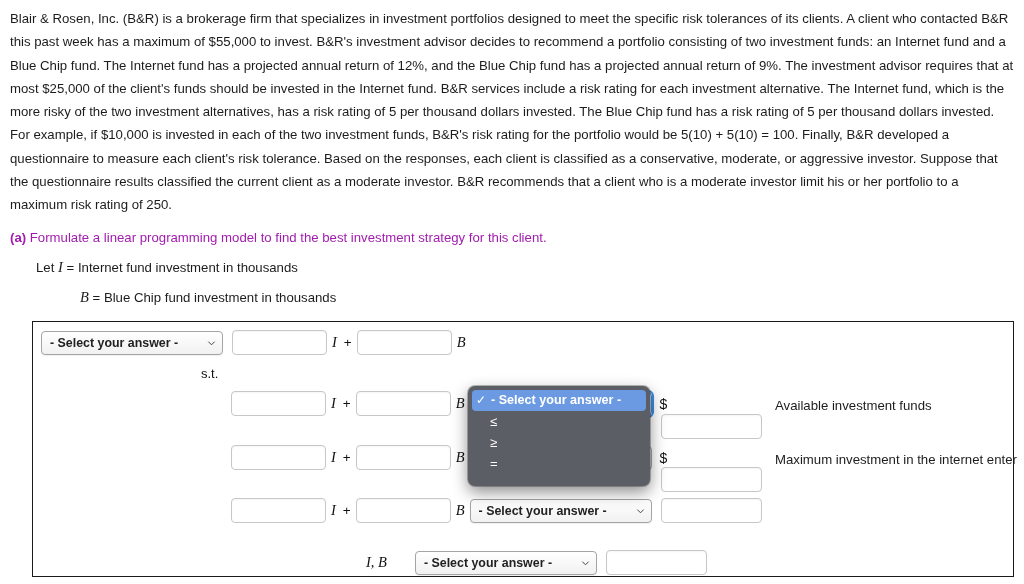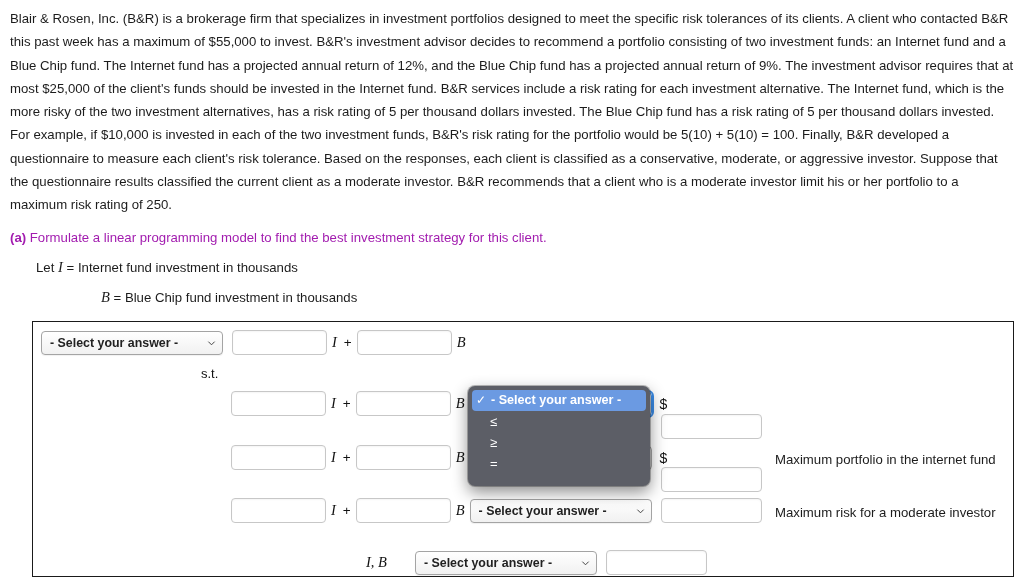--- a/index.html
+++ b/index.html
@@ -35,21 +35,20 @@
   .part-a b { font-weight: bold; }
 
   .let-line {
     font-size: 13.2px;
     line-height: 23px;
     padding: 7px 10px 0 36px;
     color: #1c1c1c;
   }
   .let-line.second {
     padding-left: 80px;
-    margin-left: 21px;
   }
   .var { font-style: italic; font-family: "Liberation Serif", serif; font-size: 14.5px; }
 
   .rounding {
     font-size: 13.2px;
     line-height: 23px;
     padding: 9px 10px 0 36px;
     color: #1c1c1c;
   }
 
@@ -246,53 +245,53 @@
     <span class="sym">B</span>
     <span class="sel focused" style="width:182px;">
       <span>- Select your answer -</span>
       <svg class="chev" viewBox="0 0 10 10">
           <path d="M1.5 3.5 L5 7 L8.5 3.5" fill="none" stroke="#444" stroke-width="1.1"></path>
         </svg>
     </span>
     <span class="dollar">$</span>
   </div>
   <input class="txt" style="position: absolute; left: 628px; top: 92px; width: 101px;" value="">
+  <div class="desc" style="left:742px; top:71px;">Available investment funds</div>
 
   <div class="row" style="left:198px; top:123px;">
     <input class="txt" value="" style="">
     <span class="sym">I</span>
     <span class="plus">+</span>
     <input class="txt" value="" style="">
     <span class="sym">B</span>
     <span class="sel" style="width:182px;">
       <span>- Select your answer -</span>
       <svg class="chev" viewBox="0 0 10 10">
           <path d="M1.5 3.5 L5 7 L8.5 3.5" fill="none" stroke="#444" stroke-width="1.1"></path>
         </svg>
     </span>
     <span class="dollar">$</span>
   </div>
   <input class="txt" style="position: absolute; left: 628px; top: 145px; width: 101px;" value="">
-  <div class="desc" style="left:742px; top:125px; width:245px;">Maximum portfolio in the internet fund</div>
+  <div class="desc" style="left:742px; top:125px; width:245px;">Maximum investment in the internet enter</div>
 
   <div class="row" style="left:198px; top:176px;">
     <input class="txt" value="" style="">
     <span class="sym">I</span>
     <span class="plus">+</span>
     <input class="txt" value="" style="">
     <span class="sym">B</span>
     <span class="sel" style="width:182px;">
       <span>- Select your answer -</span>
       <svg class="chev" viewBox="0 0 10 10">
           <path d="M1.5 3.5 L5 7 L8.5 3.5" fill="none" stroke="#444" stroke-width="1.1"></path>
         </svg>
     </span>
     <input class="txt" style="margin-left: 9px; width: 101px;" value="">
   </div>
-  <div class="desc" style="left:742px; top:178px; width:230px;">Maximum risk for a moderate investor</div>
 
   <div class="row" style="left:328px; top:228px;justify-content:center;">
     <span class="sym" style="margin-right:28px;">I, B</span>
     <span class="sel" style="width:182px;">
       <span>- Select your answer -</span>
       <svg class="chev" viewBox="0 0 10 10">
           <path d="M1.5 3.5 L5 7 L8.5 3.5" fill="none" stroke="#444" stroke-width="1.1"></path>
         </svg>
     </span>
     <input class="txt" style="margin-left: 9px; width: 101px;" value="">

